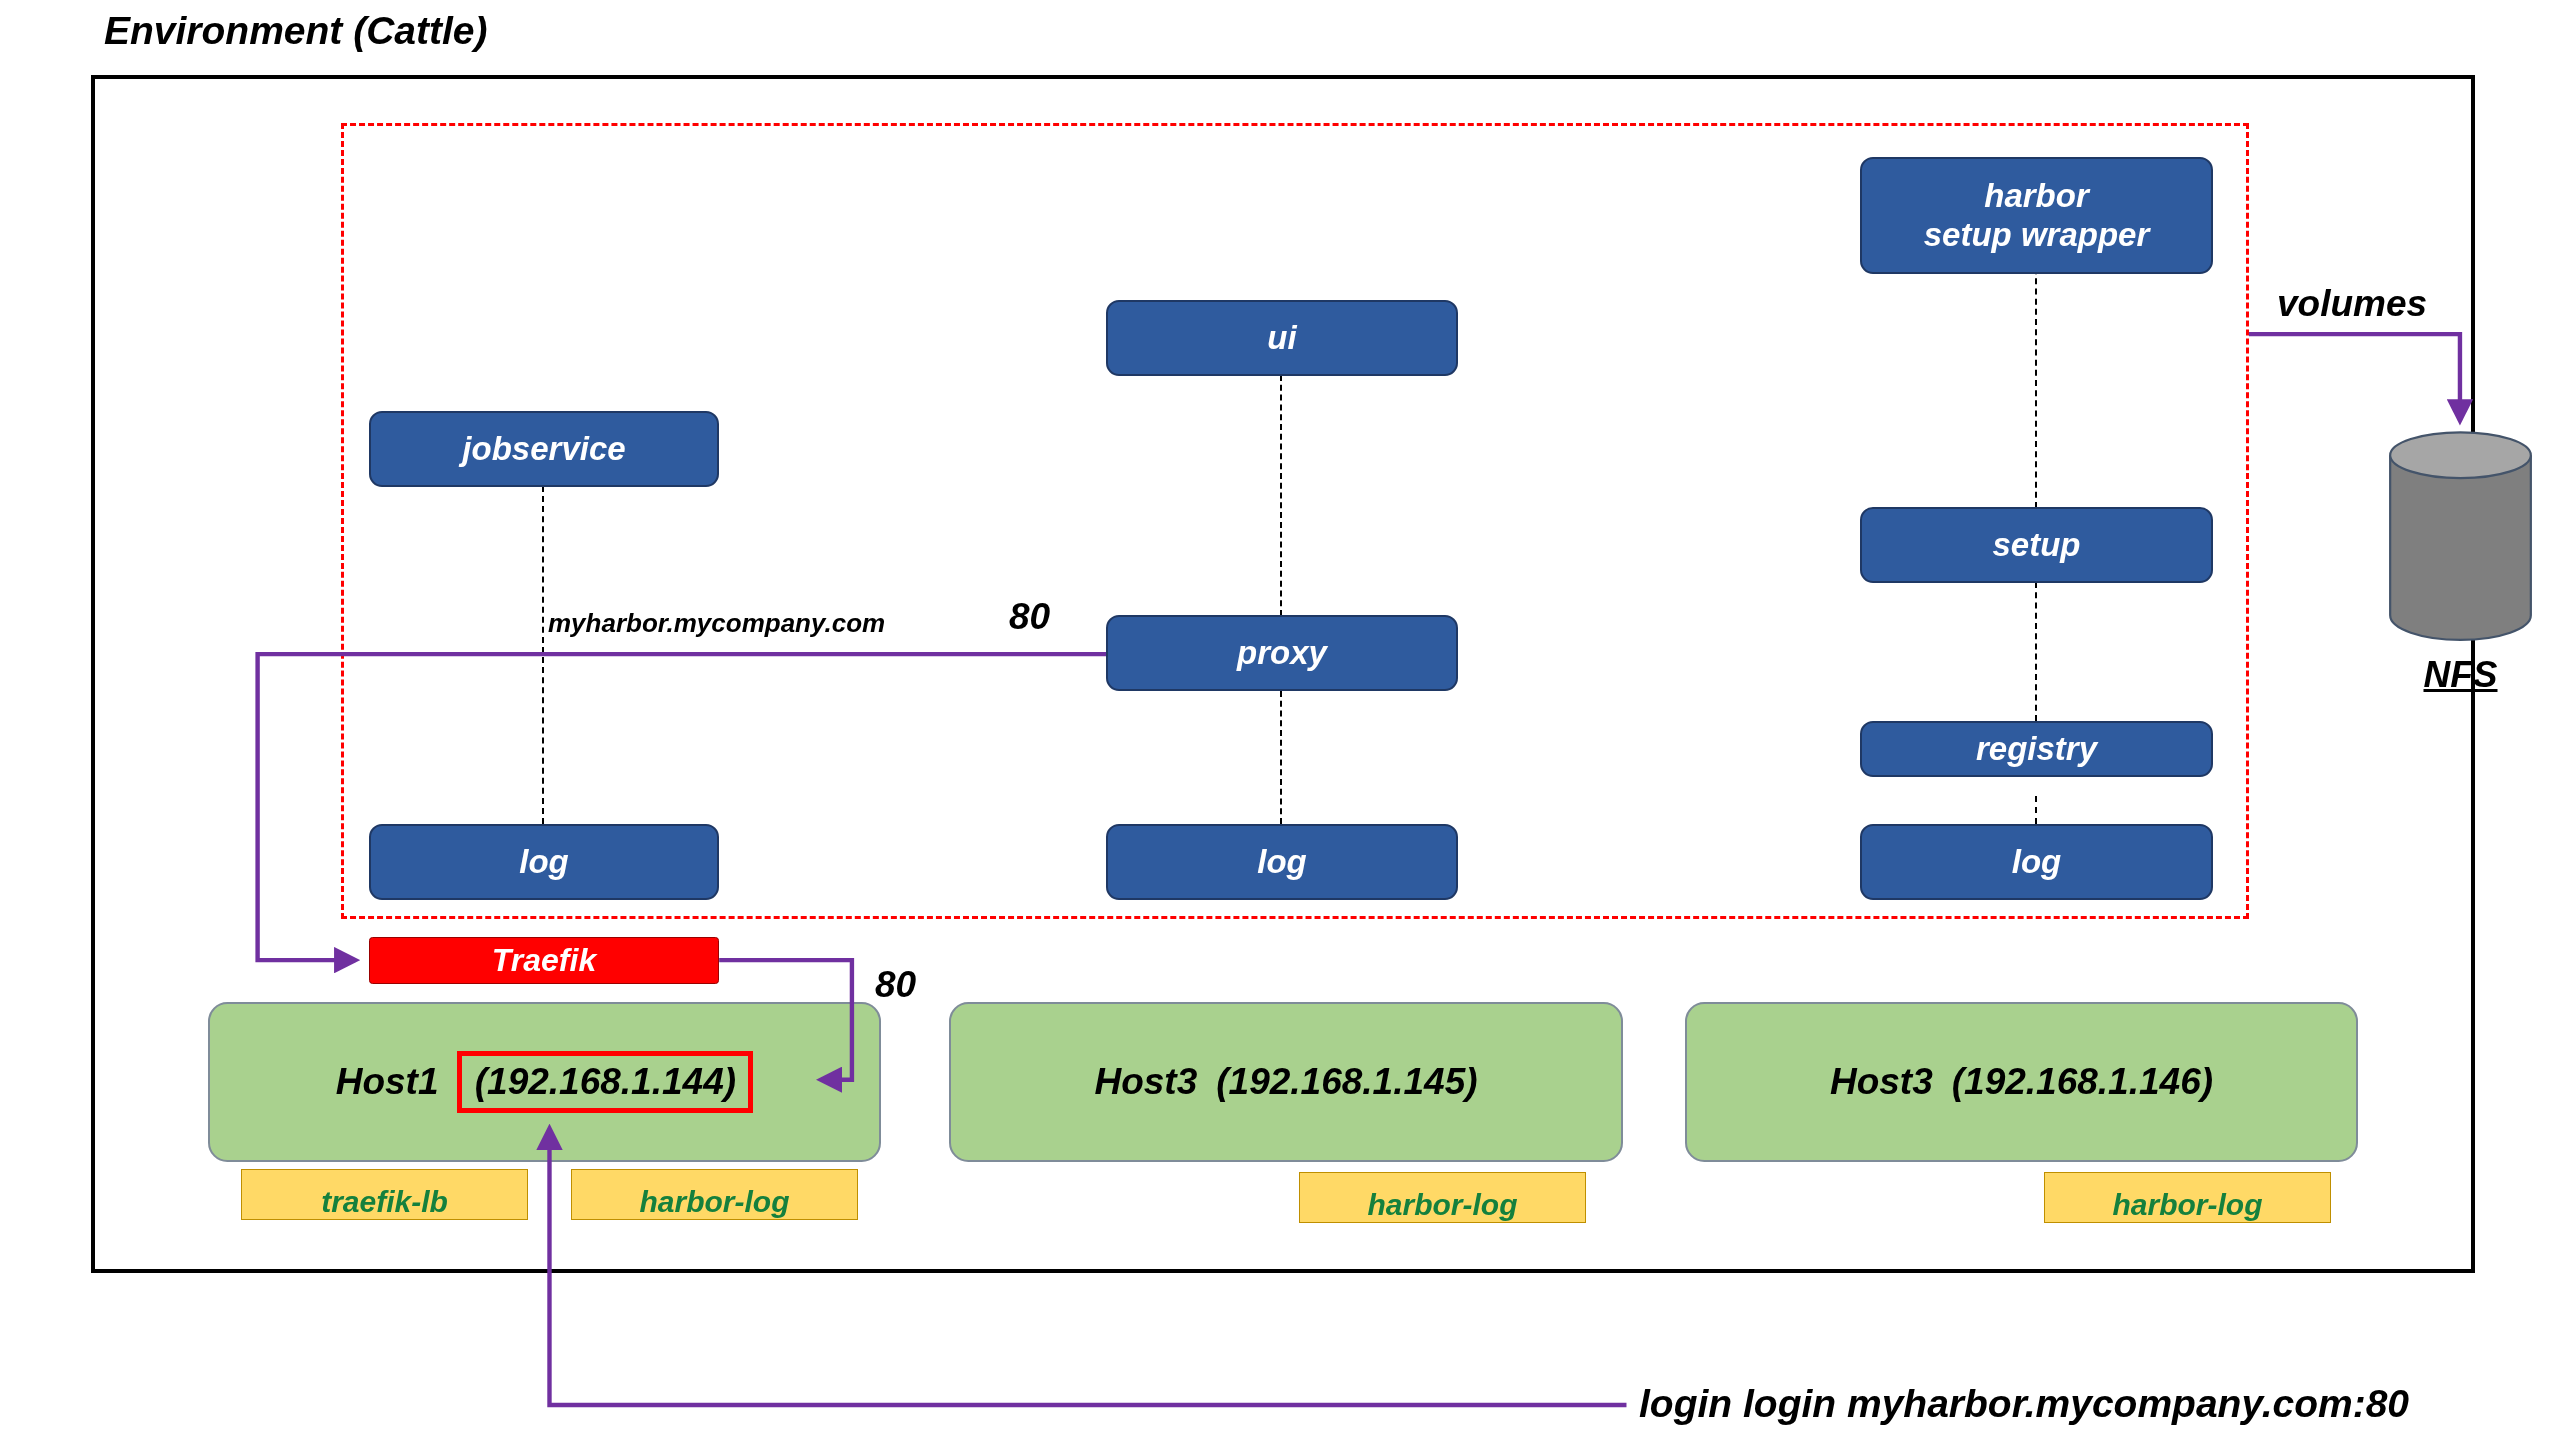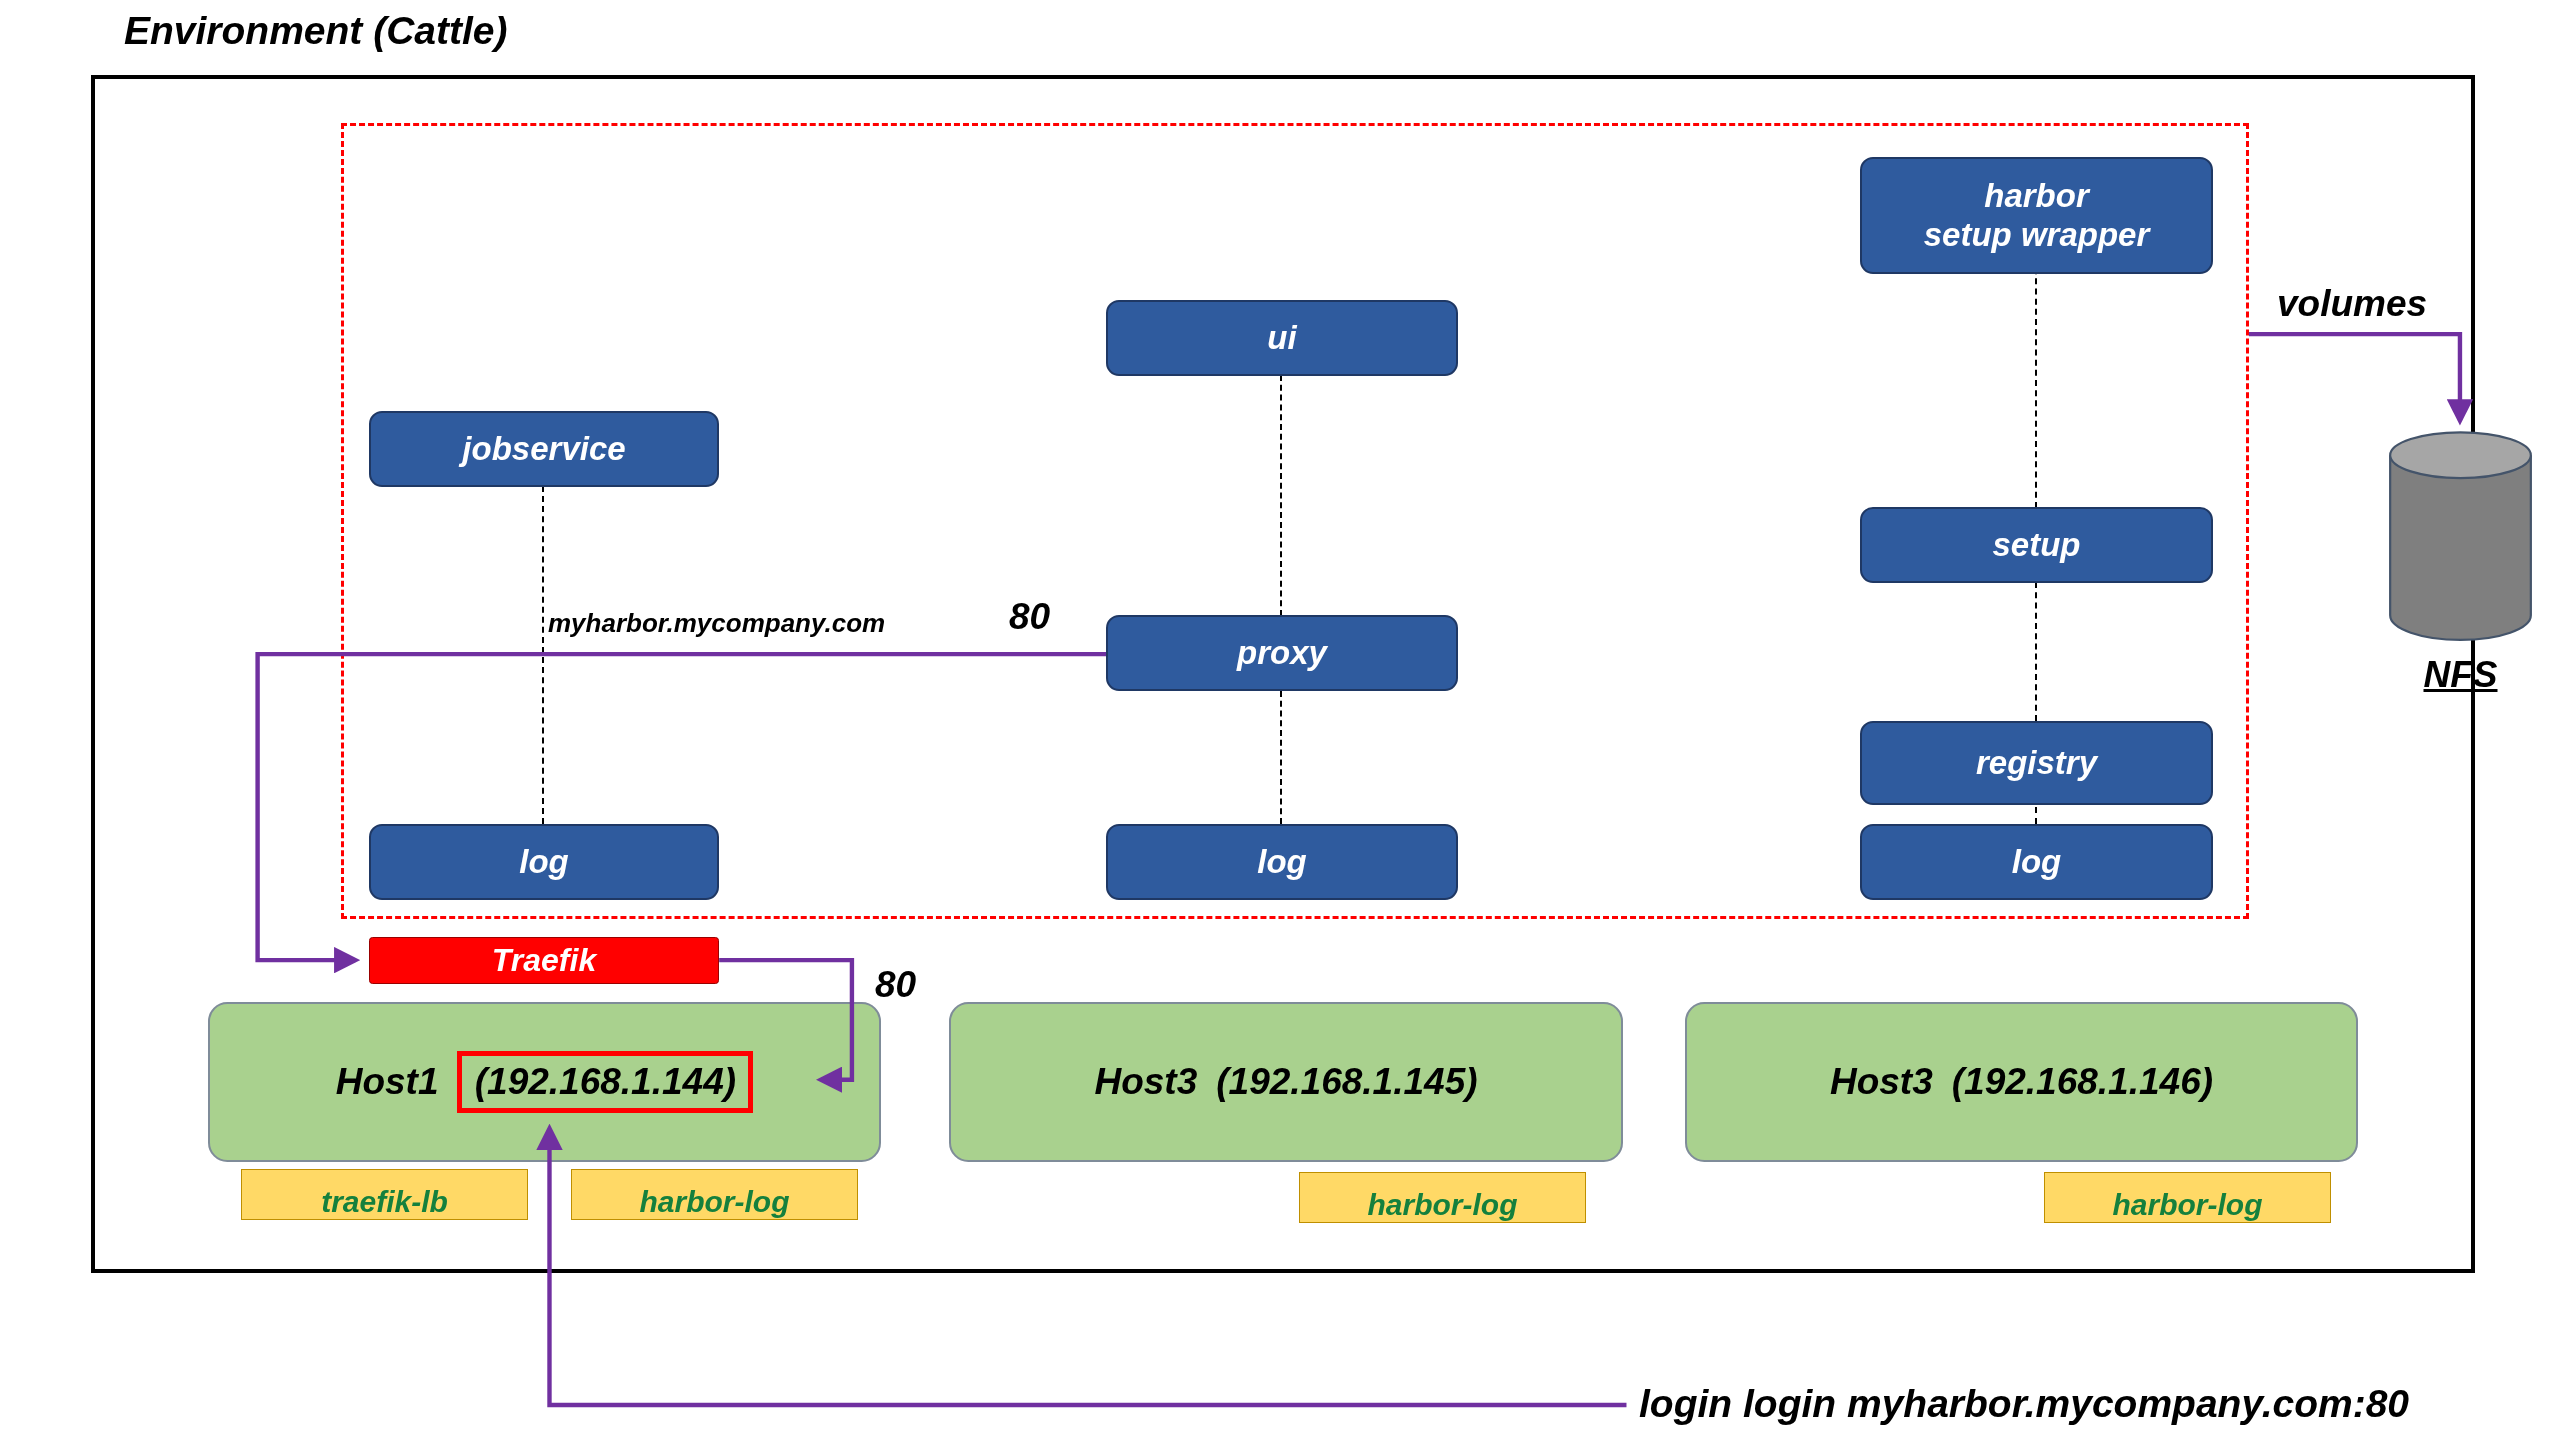--- a/index.html
+++ b/index.html
@@ -5,21 +5,21 @@
   html,body{margin:0;padding:0;background:#fff;}
   .canvas{
     position:relative;
     width:2576px;height:1449px;
     background:#fff;
     font-family:"Liberation Sans",sans-serif;
     font-weight:bold;font-style:italic;
     overflow:hidden;
   }
   .title{
-    position:absolute;left:124px;top:8.8px;
+    position:absolute;left:104px;top:8.8px;
     font-size:39px;color:#000;
   }
   .outer-rect{
     position:absolute;left:91px;top:75px;width:2384px;height:1198px;
     border:4.4px solid #000;box-sizing:border-box;background:transparent;
   }
   .red-dashed{
     position:absolute;left:341px;top:123px;width:1908px;height:796px;
     border:3.5px dashed var(--boundary_red,#FF0000);box-sizing:border-box;
   }
@@ -107,21 +107,21 @@
   </div>
   <div class="svc" style="left:369px;top:411px;width:350px;height:76px">
     <span>jobservice</span>
   </div>
   <div class="svc" style="left:1860px;top:507px;width:353px;height:76px">
     <span>setup</span>
   </div>
   <div class="svc" style="left:1106px;top:615px;width:352px;height:76px">
     <span>proxy</span>
   </div>
-  <div class="svc" style="left:1860px;top:721px;width:353px;height:84px">
+  <div class="svc" style="left:1860px;top:721px;width:353px;height:56px">
     <span>registry</span>
   </div>
   <div class="svc" style="left:369px;top:824px;width:350px;height:76px">
     <span>log</span>
   </div>
   <div class="svc" style="left:1106px;top:824px;width:352px;height:76px">
     <span>log</span>
   </div>
   <div class="svc" style="left:1860px;top:824px;width:353px;height:76px">
     <span>log</span>

